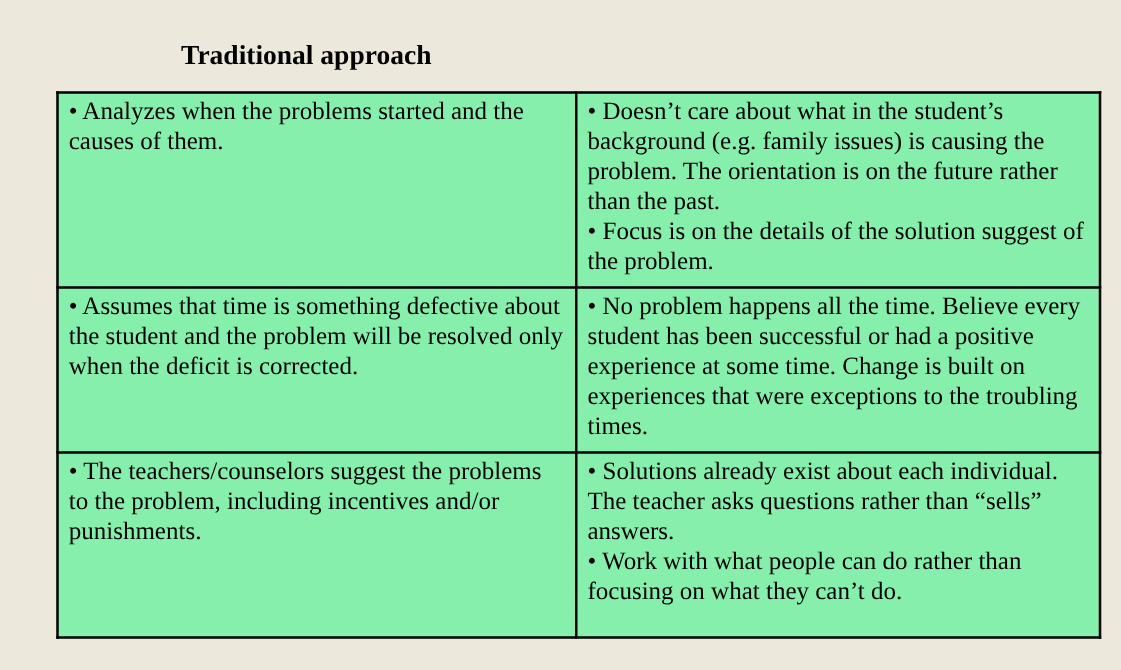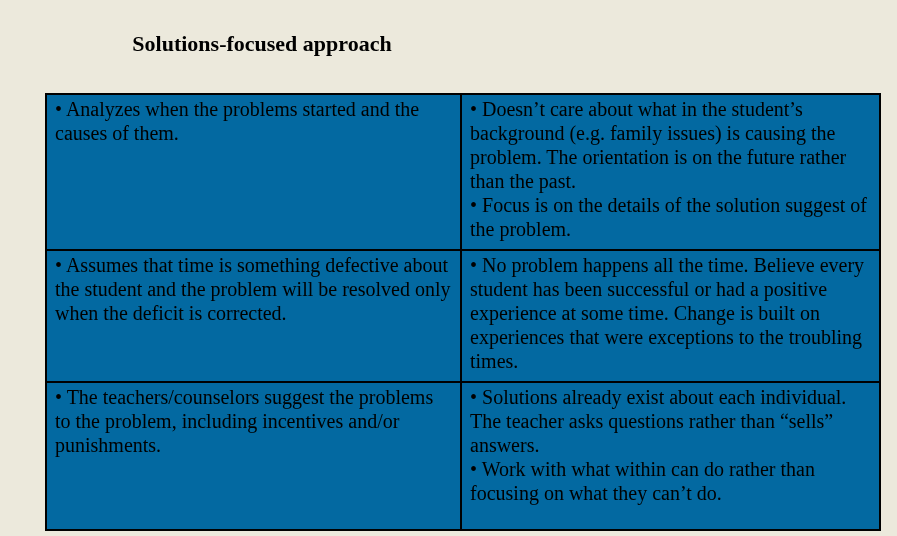--- a/index.html
+++ b/index.html
@@ -30,22 +30,21 @@
   }
   .col-header.trad { width: 400px; }
   .col-header.sol  { width: 434px; }
   table.cmp {
     position: absolute;
     top: 73px;
     left: 45px;
     width: 834px;
     border-collapse: collapse;
     table-layout: fixed;
-    background: #0369a1;
-    margin-top: 20px;
+    background: #86efac;
   }
   table.cmp td {
     border: 2px solid #000;
     vertical-align: top;
     padding: 2px 8px 2px 8px;
     font-size: 20px;
     line-height: 24px;
   }
   table.cmp col.c-left  { width: 415px; }
   table.cmp col.c-right { width: 419px; }
@@ -54,21 +53,21 @@
   table.cmp tr:nth-child(3) td { height: 142px; }
   td p {
     margin: 0;
     padding: 0;
   }
 </style>
 </head>
 <body>
 
 <div class="headers">
-  <div class="col-header sol">Solutions-focused approach</div>
+  <div class="col-header trad">Traditional approach</div>
 </div>
 
 <table class="cmp">
   <colgroup>
     <col class="c-left">
     <col class="c-right">
   </colgroup>
   <tbody>
     <tr>
       <td>
@@ -86,17 +85,17 @@
       <td>
         <p>• No problem happens all the time. Believe every student has been successful or had a positive experience at some time. Change is built on experiences that were exceptions to the troubling times.</p>
       </td>
     </tr>
     <tr>
       <td>
         <p>• The teachers/counselors suggest the problems to the problem, including incentives and/or punishments.</p>
       </td>
       <td>
         <p>• Solutions already exist about each individual. The teacher asks questions rather than “sells” answers.</p>
-        <p>• Work with what within can do rather than focusing on what they can’t do.</p>
+        <p>• Work with what people can do rather than focusing on what they can’t do.</p>
       </td>
     </tr>
   </tbody>
 </table>
 
 </body></html>

